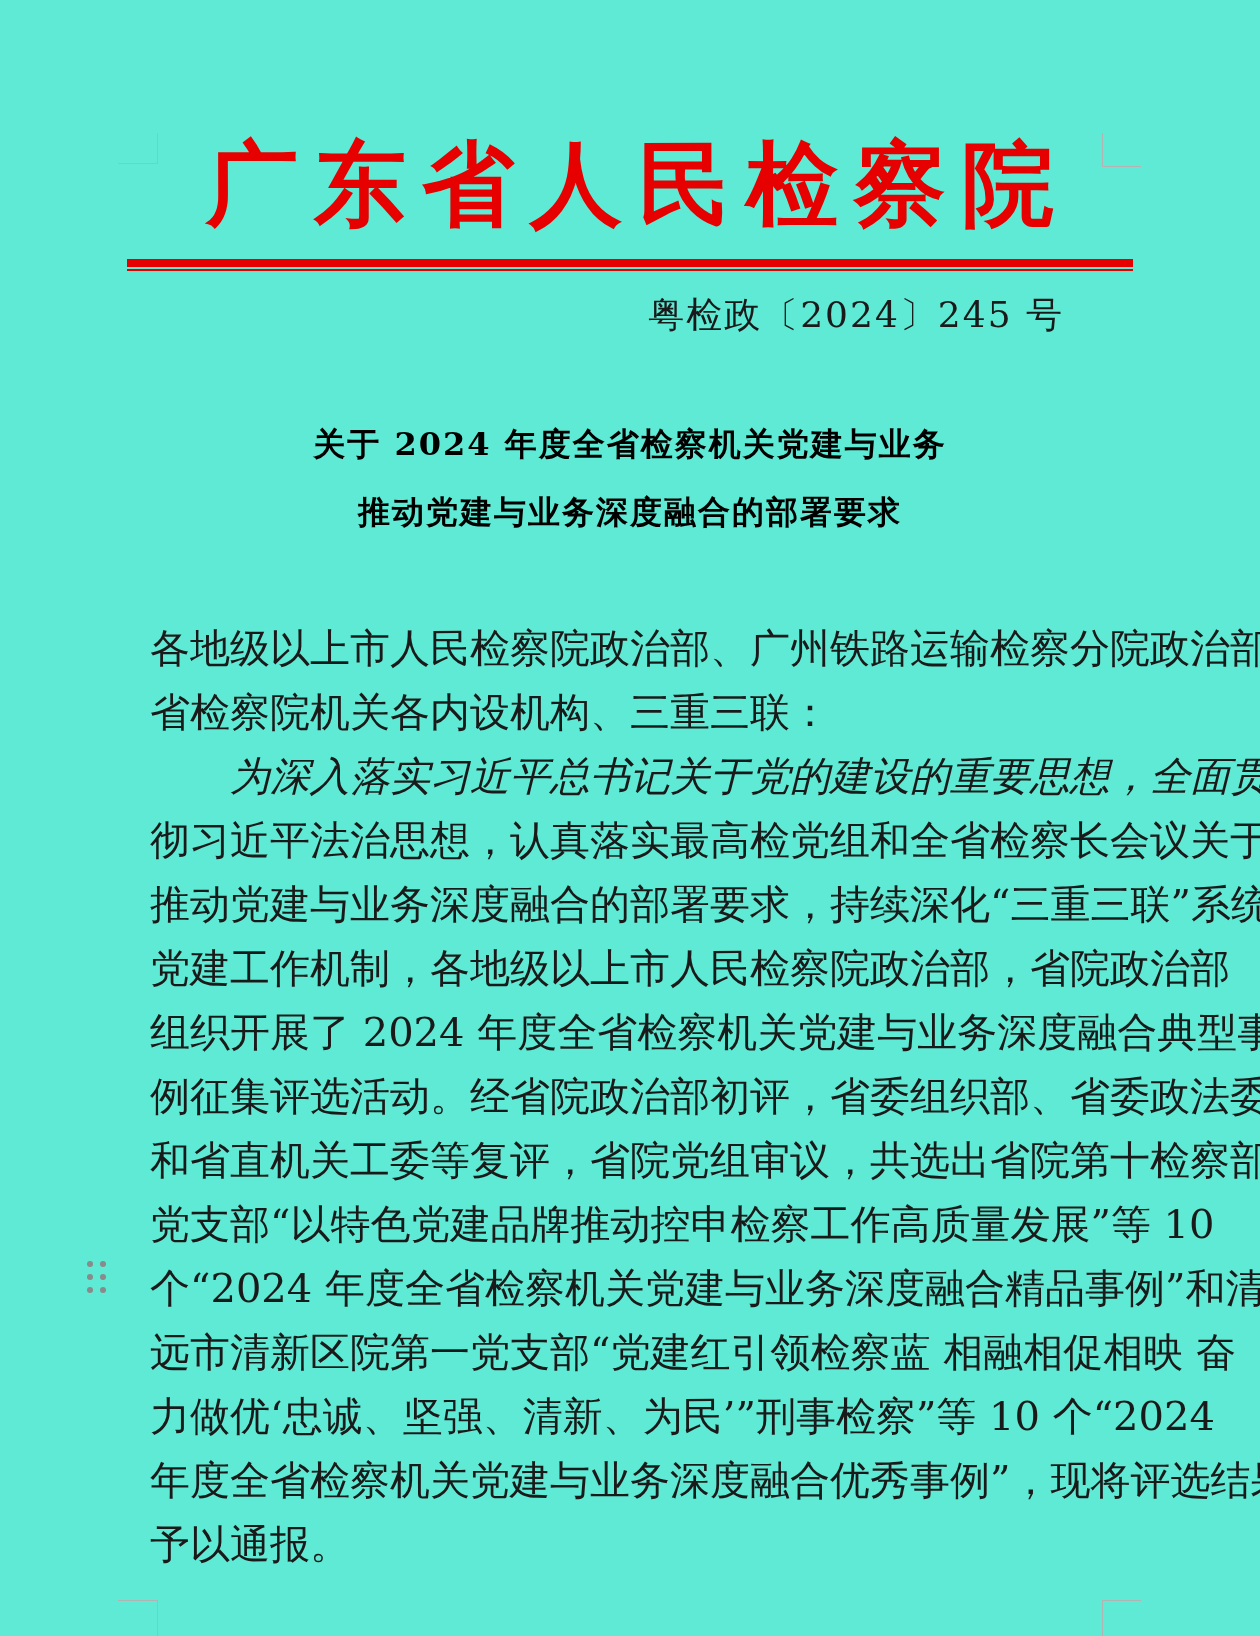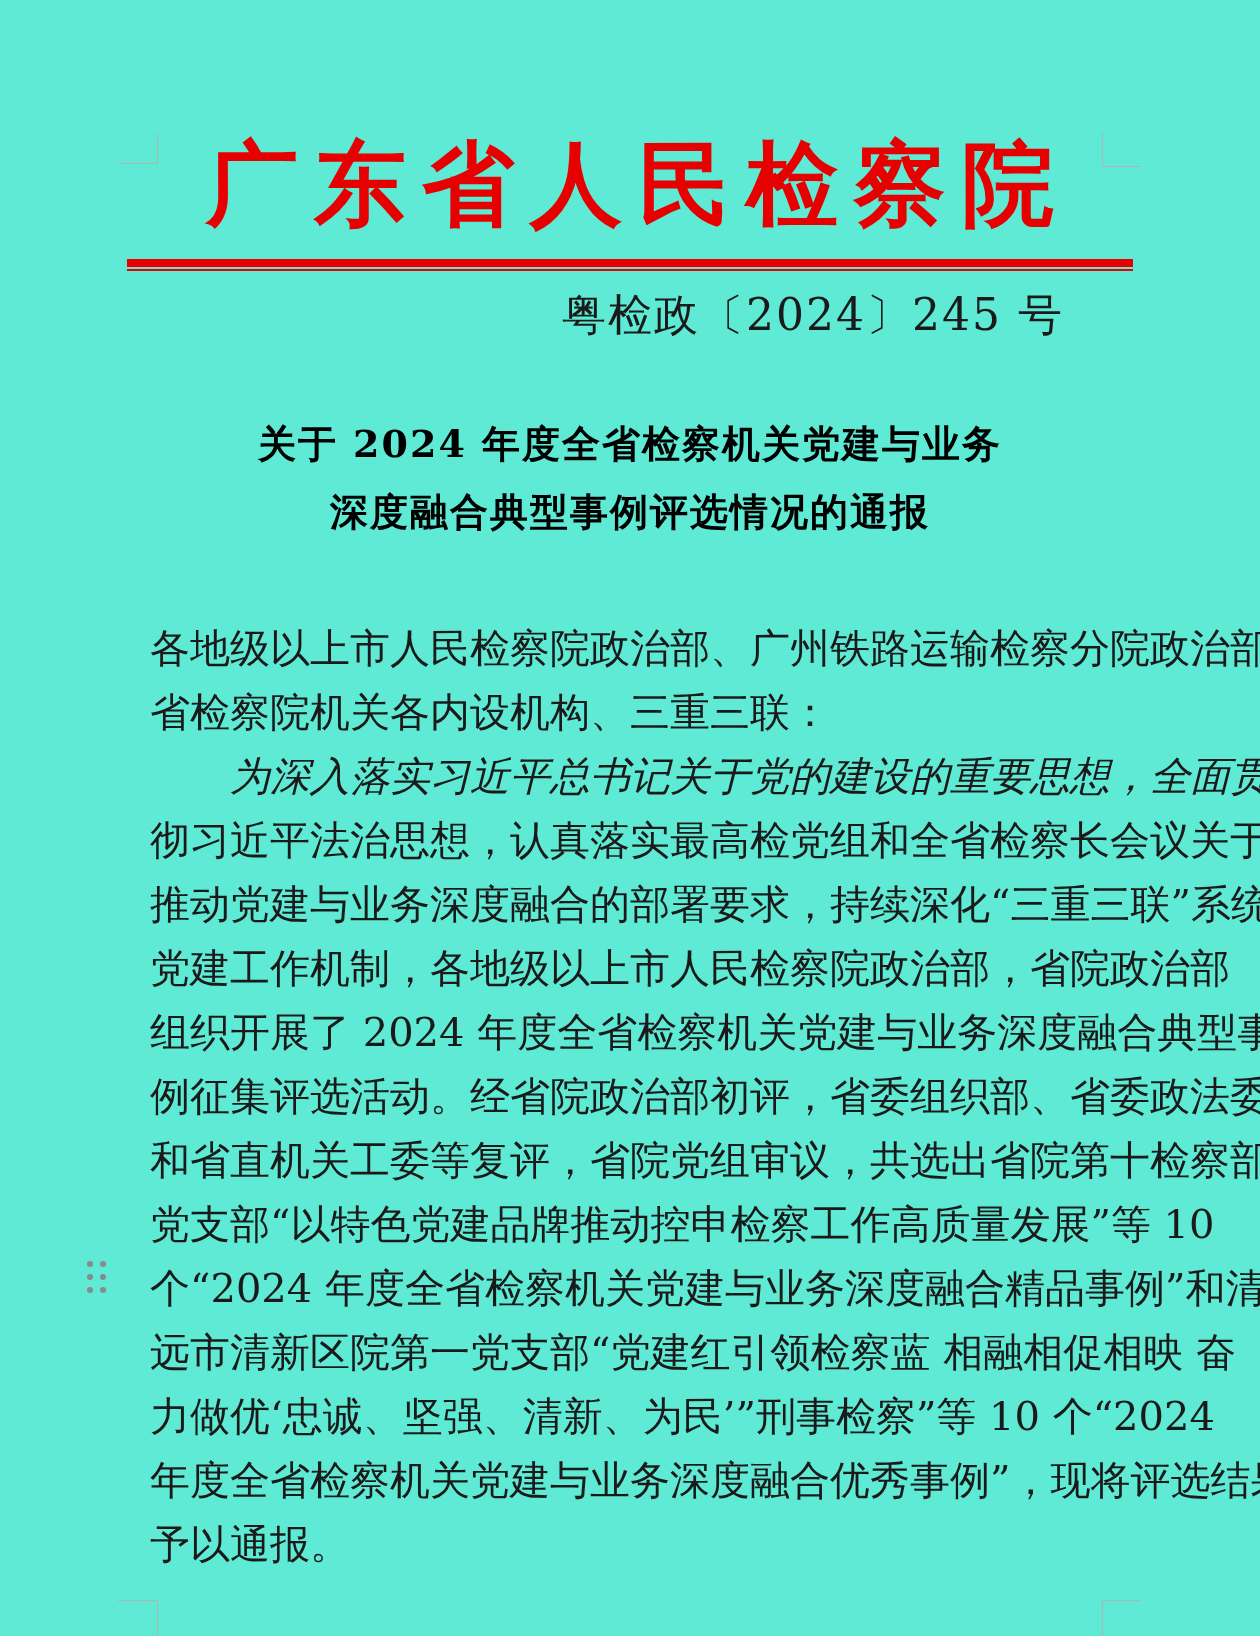--- a/index.html
+++ b/index.html
@@ -48,34 +48,34 @@
     height: 12px;
     border-top: 8px solid #e60000;
     border-bottom: 2px solid #e60000;
   }
   .doc-number {
     position: absolute;
     top: 294px;
     right: 196px;
     height: 42px;
     line-height: 42px;
-    font-size: 44px;
+    font-size: 36px;
     letter-spacing: 2px;
     color: #1a1a1a;
     white-space: nowrap;
   }
 
   
   .doc-title {
     position: absolute;
     left: 0; right: 0;
     top: 410px;
     text-align: center;
     font-weight: bold;
-    font-size: 38px;
+    font-size: 32px;
     color: #000;
   }
   .doc-title .title-line {
     display: block;
     height: 68px;
     line-height: 68px;
     letter-spacing: 2px;
     white-space: nowrap;
   }
 
@@ -129,21 +129,21 @@
   <div class="crop-mark br"></div>
 
   <div class="org-name">广东省人民检察院</div>
 
   <div class="red-rule"></div>
 
   <div class="doc-number">粤检政〔2024〕245 号</div>
 
   <h1 class="doc-title">
     <span class="title-line">关于 2024 年度全省检察机关党建与业务</span>
-    <span class="title-line">深度融合典型事例评选情况的通报</span>
+    <span class="title-line">推动党建与业务深度融合的部署要求</span>
   </h1>
 
   <div class="body-text">
       <div class="body-line f-justify">各地级以上市人民检察院政治部、广州铁路运输检察分院政治部，</div>
       <div class="body-line f-no-justify">省检察院机关各内设机构、三重三联：</div>
       <div class="body-line f-justify f-indent">为深入落实习近平总书记关于党的建设的重要思想，全面贯</div>
       <div class="body-line f-justify">彻习近平法治思想，认真落实最高检党组和全省检察长会议关于</div>
       <div class="body-line f-justify">推动党建与业务深度融合的部署要求，持续深化“三重三联”系统</div>
       <div class="body-line f-justify">党建工作机制，各地级以上市人民检察院政治部，省院政治部</div>
       <div class="body-line f-justify">组织开展了 2024 年度全省检察机关党建与业务深度融合典型事</div>

